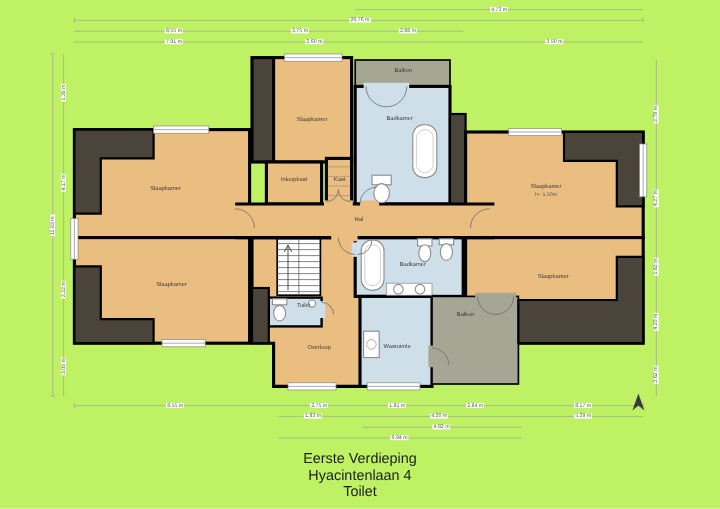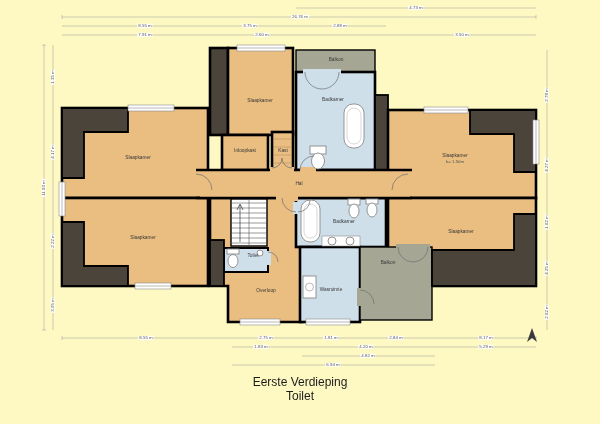--- a/index.html
+++ b/index.html
@@ -1,17 +1,17 @@
 <!DOCTYPE html>
 <html><head>
 <meta charset="utf-8">
 <style>
   html,body{margin:0;padding:0;background:#ffffff;}
   body{width:600px;height:424px;font-family:"Liberation Sans",sans-serif;}
-  #stage{position:relative;width:600px;height:424px;overflow:hidden;background:#fef9c3;}
+  #stage{position:relative;width:600px;height:424px;overflow:hidden;background:#bef264;}
   #plan-svg{position:absolute;left:0;top:0;}
   .rl{position:absolute;transform:translate(-50%,-50%);font-size:4.8px;color:#3a3a3a;
       white-space:nowrap;text-align:center;line-height:1.25;}
   .rl .note{display:block;font-size:4.4px;color:#555;}
   .dim{position:absolute;transform:translate(-50%,-50%);font-size:4.4px;color:#555;
        background:#fff;padding:0 1px;white-space:nowrap;line-height:1;}
   .dim.v{transform:translate(-50%,-50%) rotate(-90deg);}
   .title-block{position:absolute;left:0;top:376px;width:600px;text-align:center;
                color:#1c1c1c;font-size:12px;line-height:13.5px;}
 </style>
@@ -223,16 +223,17 @@
   <span class="dim v" style="left:53px;top:305px">3.05 m</span>
 
   <span class="dim v" style="left:547px;top:95px">2.78 m</span>
   <span class="dim v" style="left:547px;top:165px">4.27 m</span>
   <span class="dim v" style="left:547px;top:222px">1.62 m</span>
   <span class="dim v" style="left:547px;top:268px">4.25 m</span>
   <span class="dim v" style="left:547px;top:312px">2.62 m</span>
 
   <div class="title-block">
     <div>Eerste Verdieping</div>
+    <div>Hyacintenlaan 4</div>
     <div>Toilet</div>
   </div>
 
 </div>
 
 </body></html>

